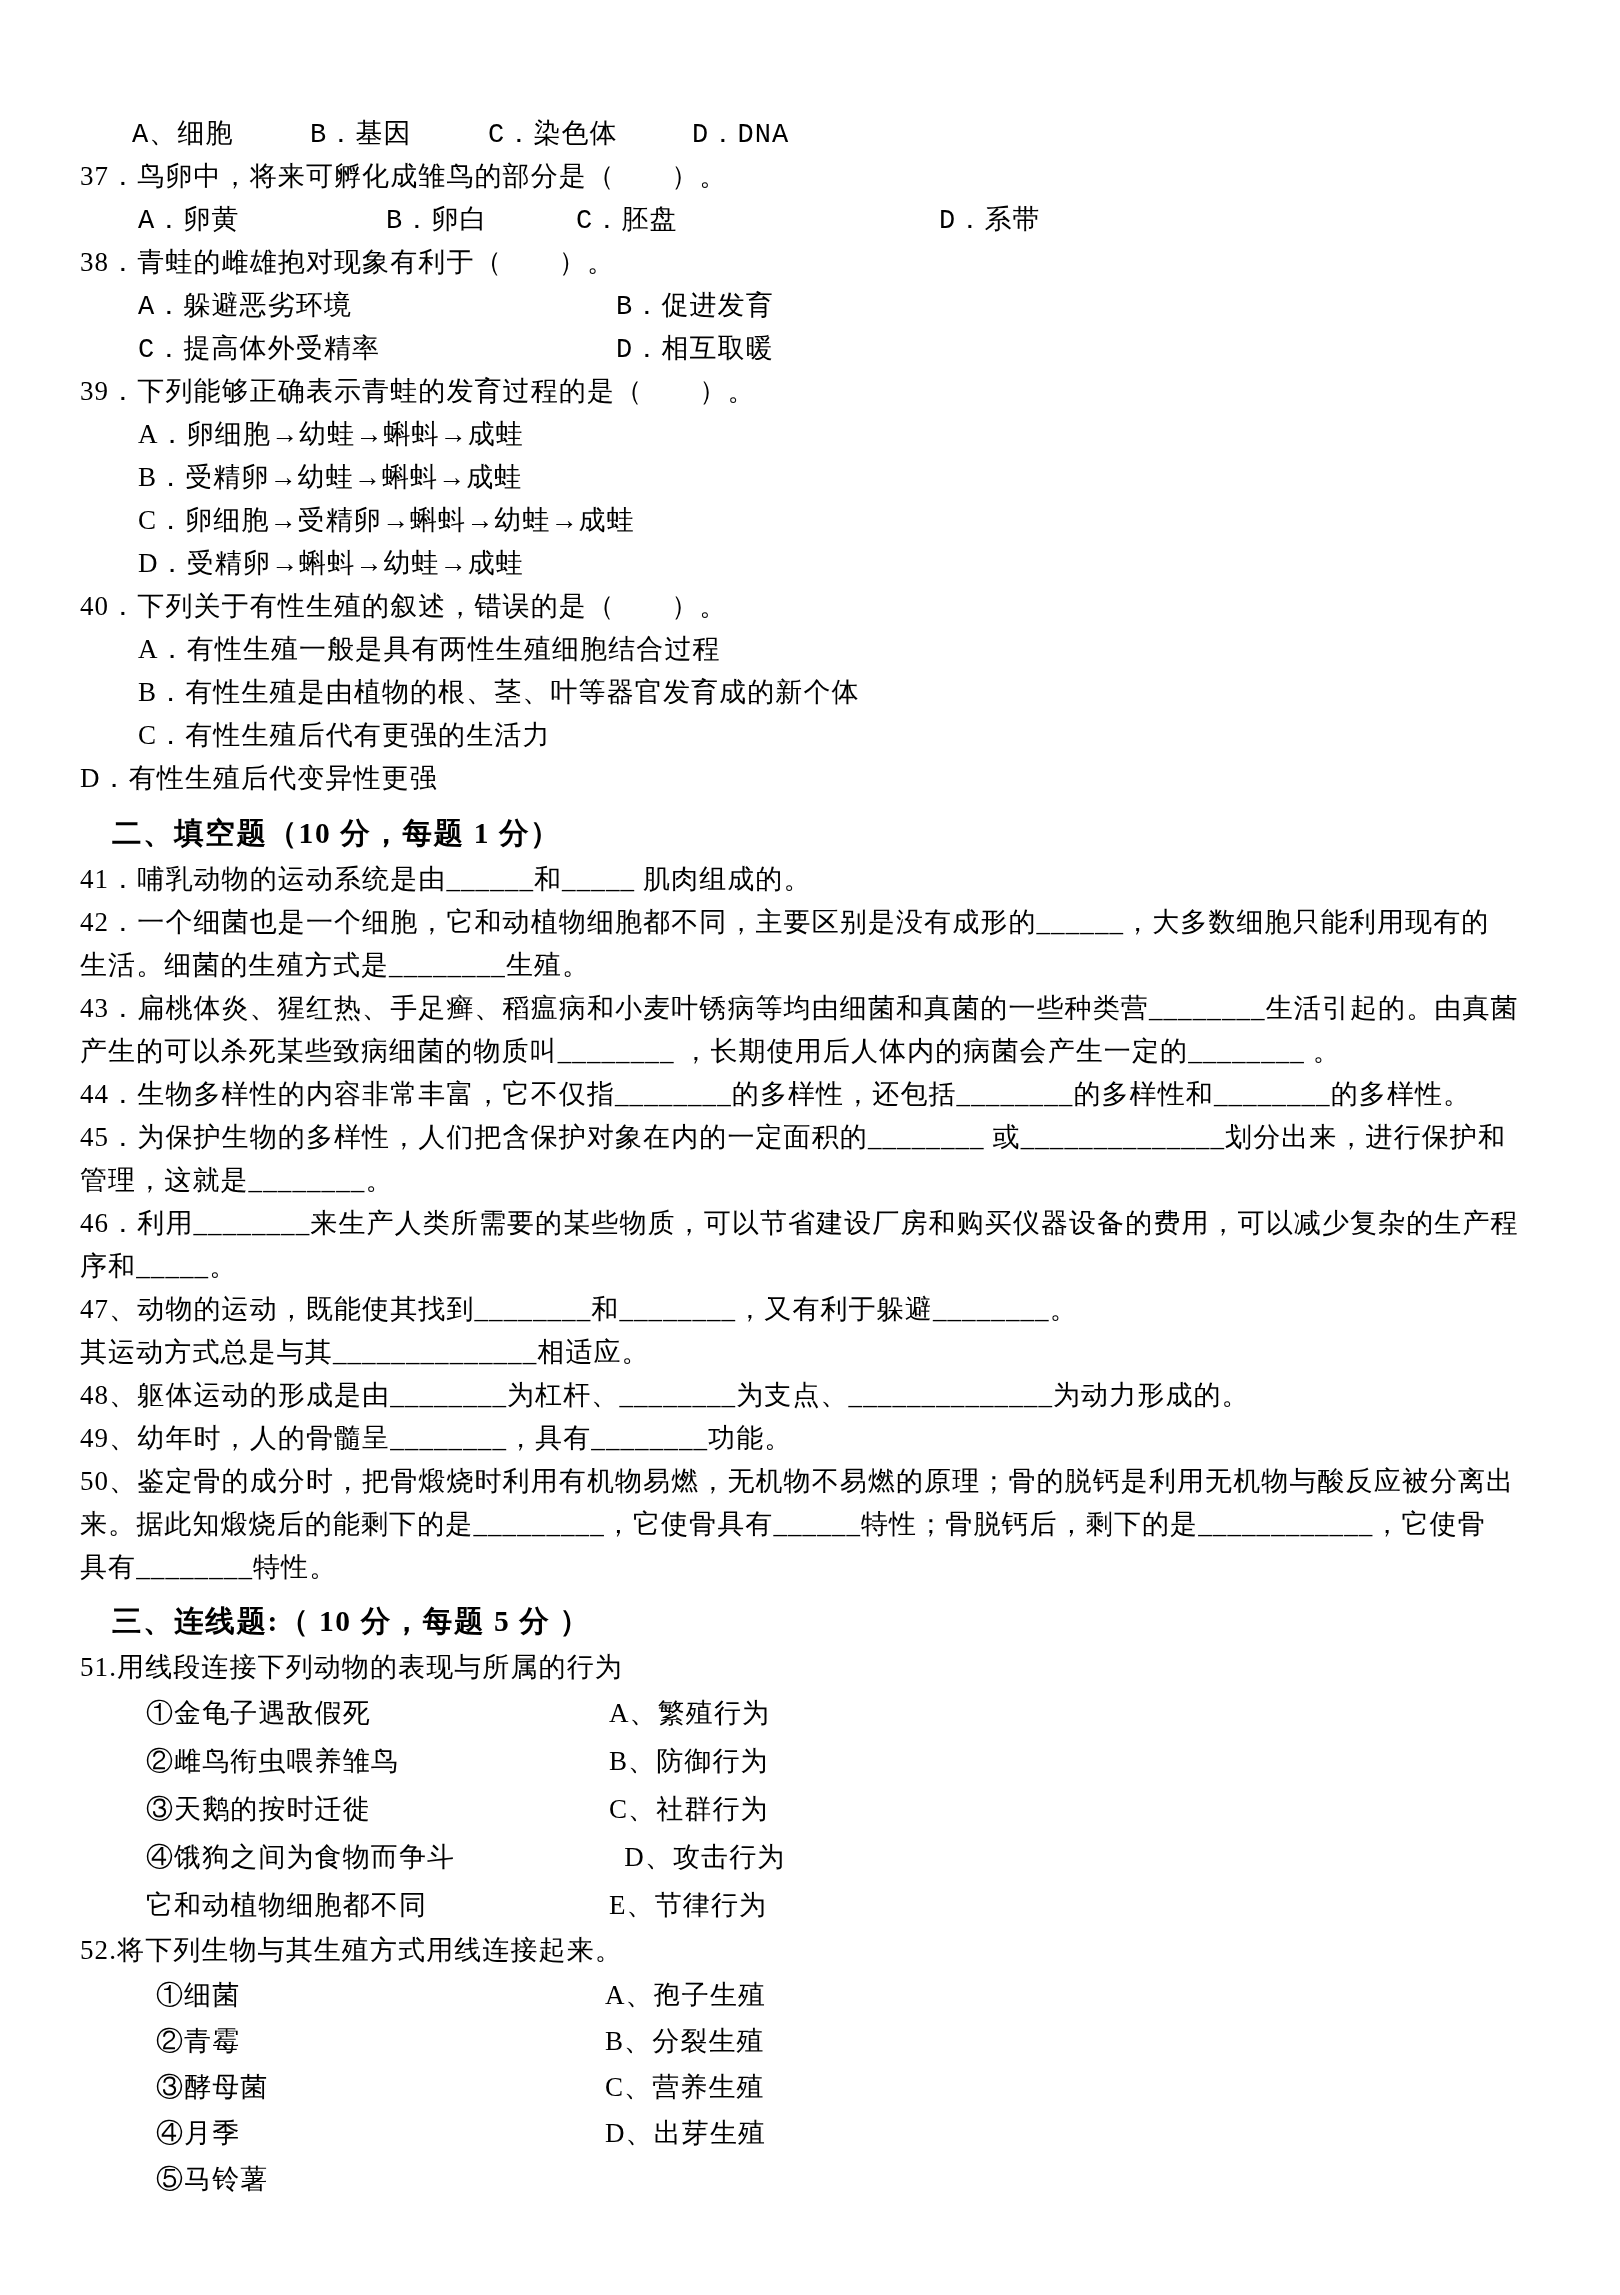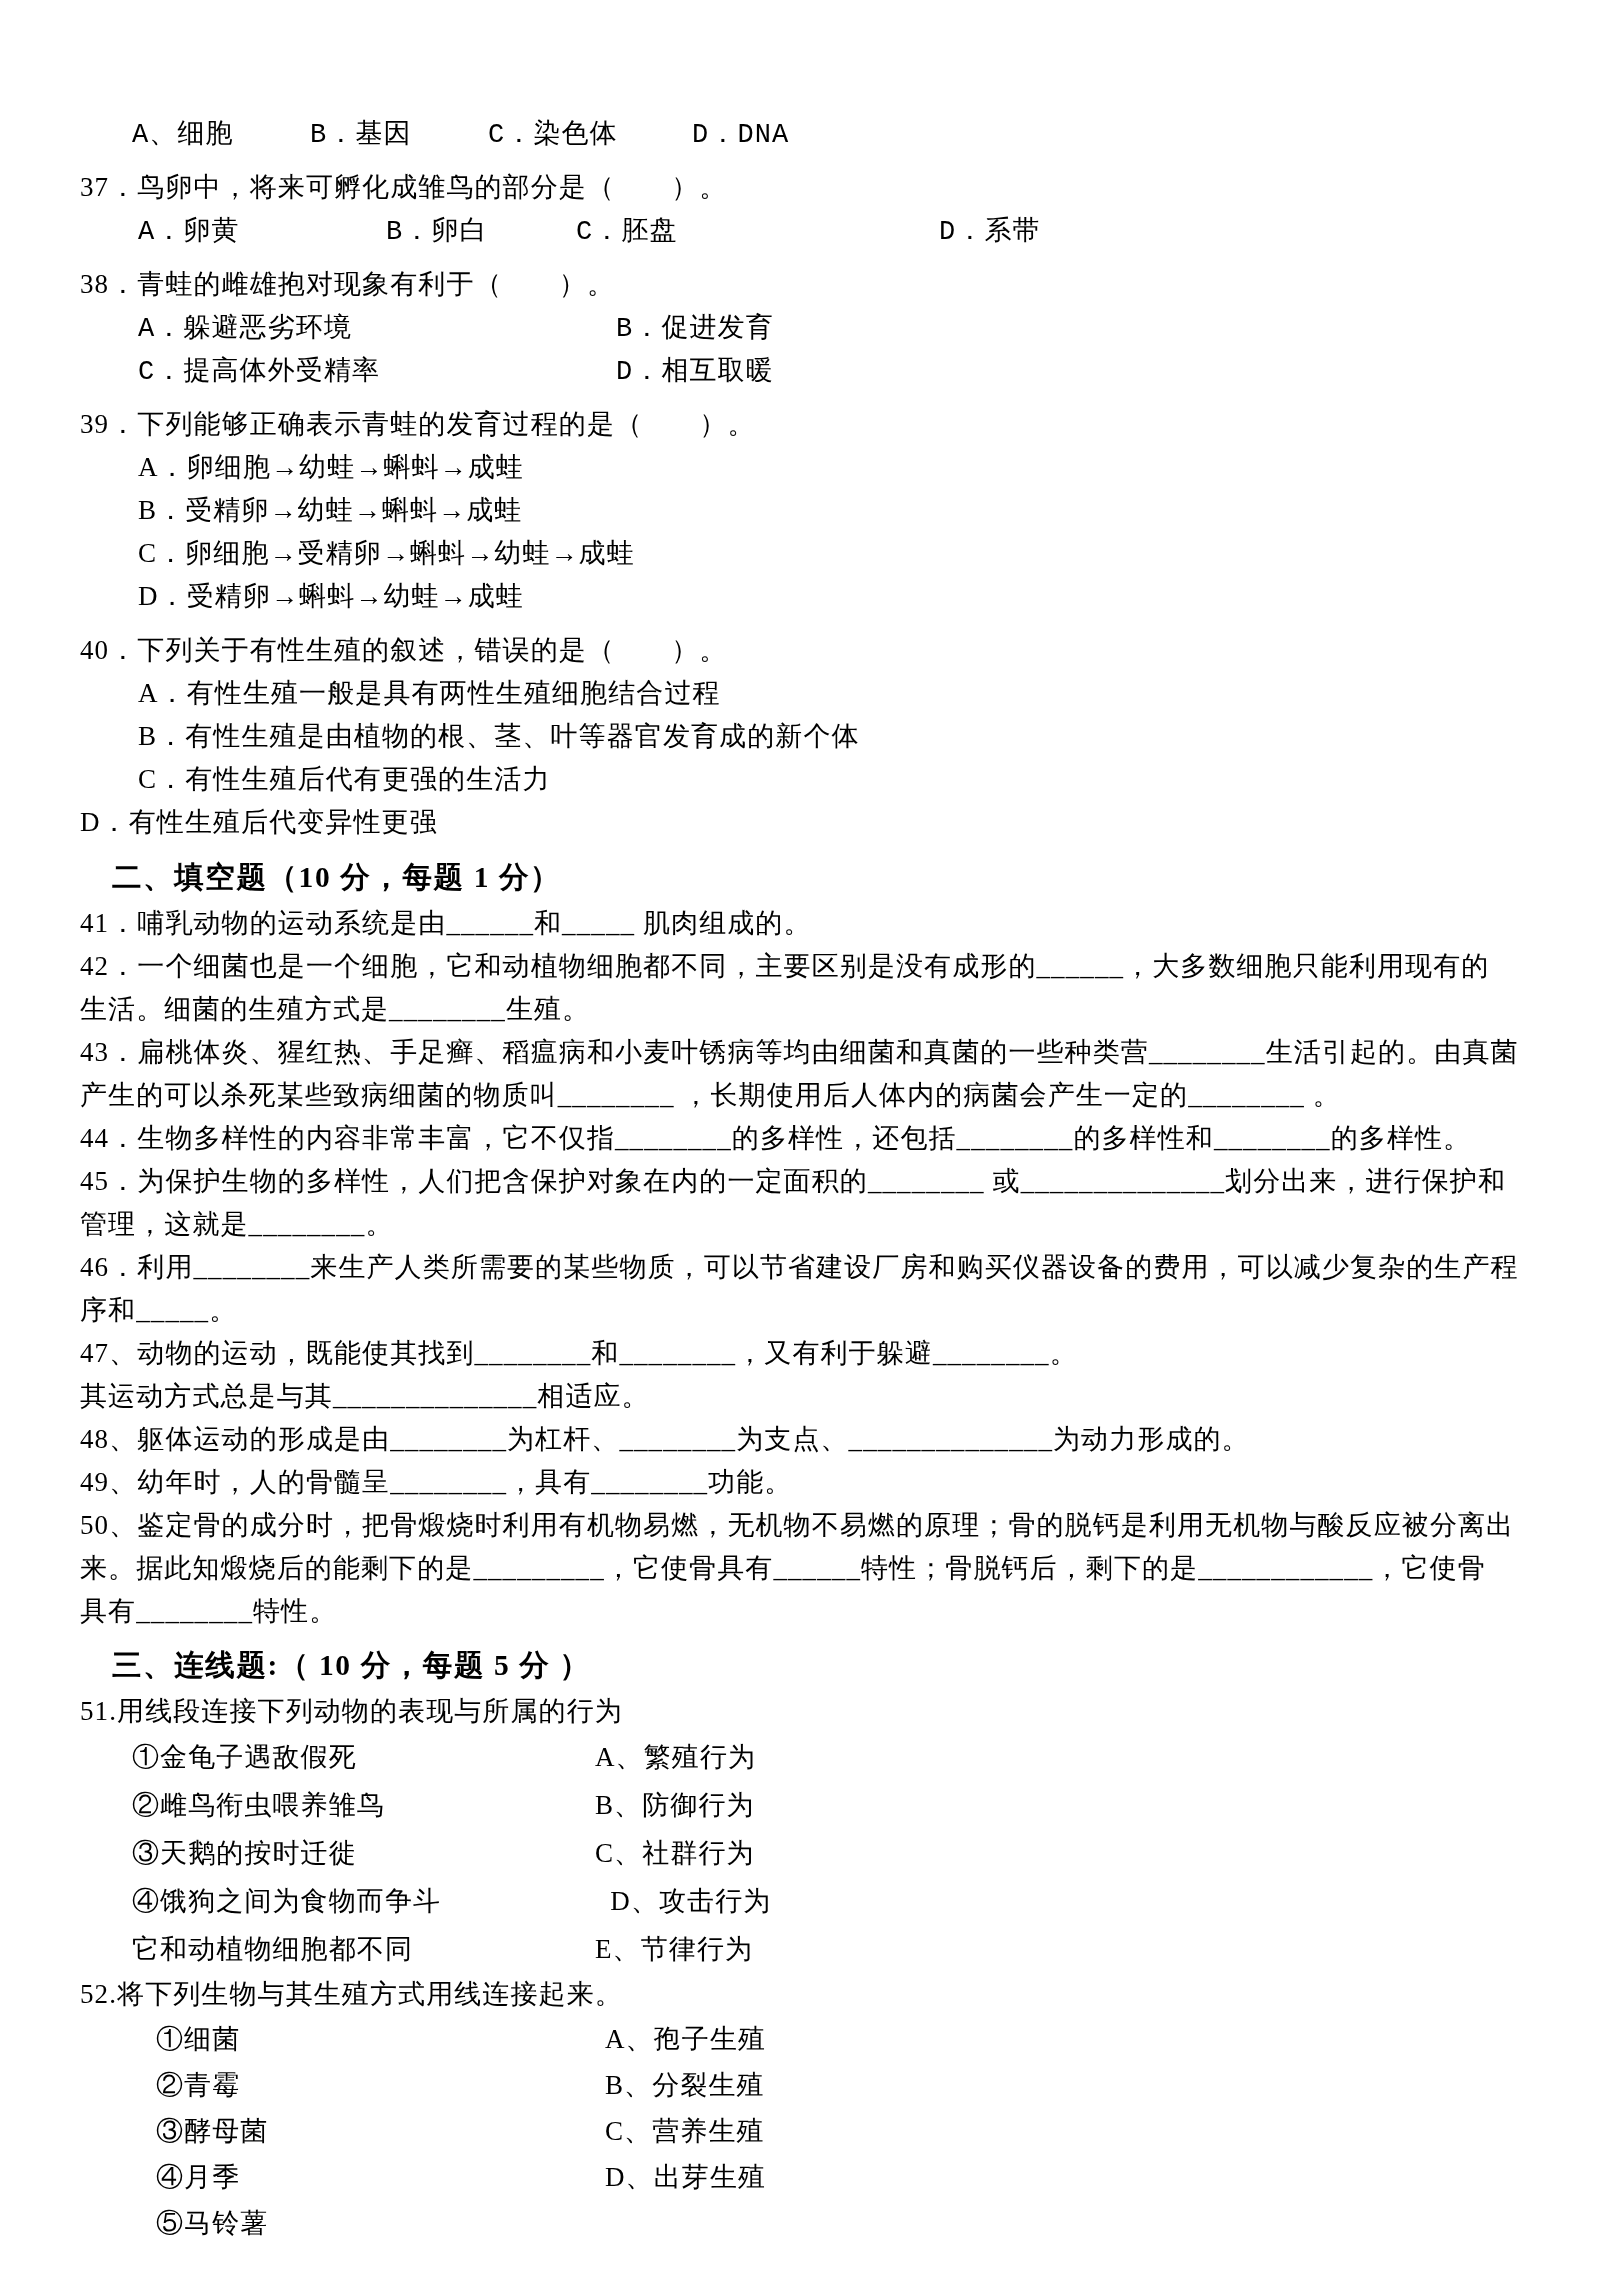--- a/index.html
+++ b/index.html
@@ -7,35 +7,35 @@
     width:1621px; height:2295px;
     background:#ffffff; overflow:hidden;
   }
   .doc {
     width:1621px; height:2295px;
     padding:112px 60px 0 80px;
     font-family:"Liberation Serif","DejaVu Serif",serif;
     font-size:27px; letter-spacing:1.1px; color:#000;
   }
   .line { height:43px; line-height:43px; white-space:pre; }
-  .qgap { margin-top:11px; }
+  .qgap { }
   .ind  { margin-left:58px; }
   .q36row { margin-left:52px; }
   .sect {
     font-weight:bold; font-size:29.5px; letter-spacing:1.6px;
     height:50px; line-height:50px; margin-top:7.7px; white-space:pre;margin-left:32px;
   }
   .opt { display:inline-block;font-family:Liberation Mono, monospace; }
   .w325 { width:178px; }
   .w373 { width:204px; }
   .w454 { width:248px; }
   .w348 { width:190px; }
   .w663 { width:363px; }
   .w874 { width:478px; }
-  .m51 { height:48px; line-height:48px; margin-left:52px; white-space:pre; }
+  .m51 { height:48px; line-height:48px; margin-left:66px; white-space:pre; }
   .m51 .l { display:inline-block; width:463px; }
   .m52 { height:46px; line-height:46px; margin-left:76px; white-space:pre; }
   .m52 .l { display:inline-block; width:449px; }
   .shift { padding-left:15.3px;text-align:right; }
 </style>
 </head>
 <body>
 
 <div class="doc">
 

